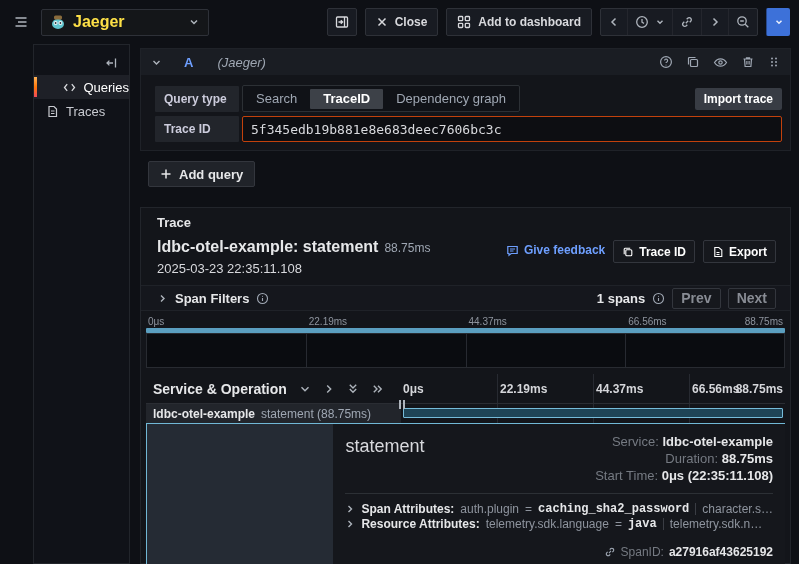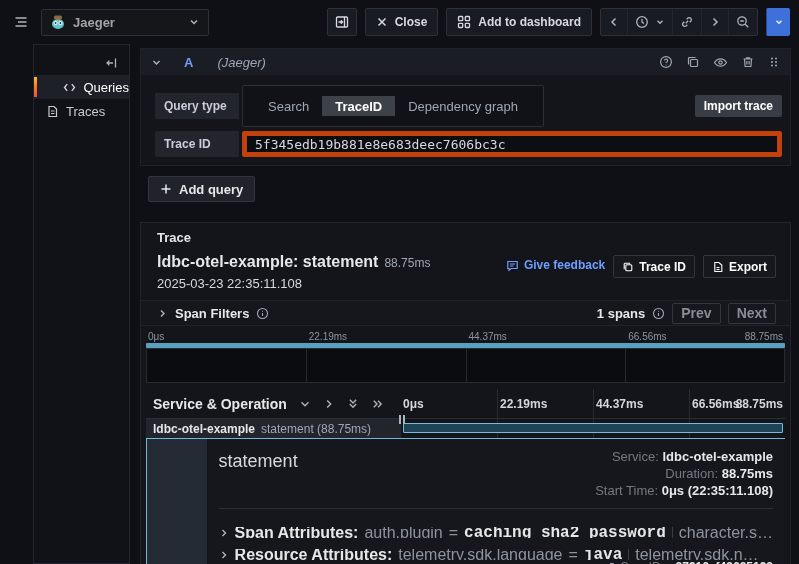--- a/index.html
+++ b/index.html
@@ -15,21 +15,21 @@
   .topbar { position:absolute; top:0; left:0; right:0; height:44px;
     display:flex; align-items:center; justify-content:space-between; padding:0 9px; background:#0e1015; }
   .tb-left, .tb-right { display:flex; align-items:center; gap:8px; }
   .icon-btn { width:24px; height:24px; display:flex; align-items:center; justify-content:center;
     background:transparent; border:none; color:#aeb4bc; border-radius:2px; cursor:pointer; }
   .tb-btn { height:28px; display:flex; align-items:center; gap:7px; padding:0 10px;
     background:#181b22; border:1px solid #2e3138; border-radius:2px; color:#d8d9dd;
     font-size:12px; font-weight:bold; font-family:inherit; cursor:pointer; }
   .ds-picker { width:168px; height:27px; display:flex; align-items:center; gap:7px; padding:0 8px;
     background:#141619; border:1px solid #2e3138; border-radius:2px; cursor:pointer; }
-  .ds-picker .lbl { flex:1; font-size:13px; font-weight:bold; color:#a3a3a3; }
+  .ds-picker .lbl { flex:1; font-size:16px; font-weight:bold; color:#fde047; }
   .btn-group { display:flex; align-items:stretch; height:28px; border:1px solid #2e3138;
     border-radius:2px; background:#181b22; overflow:hidden; }
   .btn-group .seg { display:flex; align-items:center; justify-content:center; padding:0 7px;
     color:#aeb4bc; border:none; background:transparent; cursor:pointer; border-left:1px solid #24262d; }
   .btn-group .seg:first-child { border-left:none; }
   .refresh-split { display:flex; height:28px; border-radius:2px; overflow:hidden; }
   .refresh-split .part { display:flex; align-items:center; justify-content:center;
     background:#3d71d9; border:none; color:#e8eefc; cursor:pointer; }
   .refresh-split .part.caret { width:24px; border-left:1px solid rgba(0,0,0,.35); }
 
@@ -52,28 +52,28 @@
   .qe-header { height:26px; display:flex; align-items:center; gap:8px; padding:0 10px;
     background:#1a1d23; }
   .qe-header .refid { color:#6e9fff; font-size:13px; font-weight:bold; margin-left:14px; }
   .qe-header .ds-hint { color:#9fa7b3; font-size:13px; font-style:italic; margin-left:16px; }
   .qe-header .spacer { flex:1; }
   .qe-header .hicons { display:flex; align-items:center; gap:13px; color:#9fa7b3; }
   .qe-body { padding:6px 8px 8px 14px; }
   .qe-row { display:flex; align-items:center; margin-top:4px; }
   .field-label { height:26px; display:flex; align-items:center; padding:0 9px; margin-right:3px;
     background:#22252b; color:#ccccdc; font-size:12px; font-weight:bold; border-radius:1px; min-width:84px; }
-  .radio-group { display:flex; align-items:center; height:42px; border:1px solid #2c3035;
-    border-radius:2px; background:#101217; padding:12px; }
+  .radio-group { display:flex; align-items:center; height:27px; border:1px solid #2c3035;
+    border-radius:2px; background:#101217; padding:0; }
   .radio-opt { height:20px; display:flex; align-items:center; padding:0 13px; font-size:13px;
     color:#9fa7b3; border-radius:1px; cursor:pointer; }
   .radio-opt.active { background:#3d4148; color:#ffffff; font-weight:bold; }
   .import-btn { margin-left:auto; height:22px; padding:0 9px; background:#383c44; border:none;
     border-radius:2px; color:#fff; font-size:12px; font-weight:bold; font-family:inherit; cursor:pointer; }
-  .traceid-input { flex:1; height:26px; background:#0d0e12; border:5px solid #c2410c; border-radius:2px;
+  .traceid-input { flex:1; height:26px; background:#0d0e12; border:1px solid #c2410c; border-radius:2px;
     color:#d8d9dd; font-family:"DejaVu Sans Mono", monospace; font-size:13px; padding:0 8px; }
 
   
   .actions { display:flex; gap:8px; margin:10px 0 0 8px; }
   .act-btn { height:26px; display:flex; align-items:center; gap:7px; padding:0 11px;
     background:#202329; border:1px solid #33363d; border-radius:2px; color:#e6e7e9;
     font-size:13px; font-weight:bold; font-family:inherit; cursor:pointer; }
 
   
   .trace-panel { margin-top:20px; height:357px; border:1px solid #22252b; background:#13151a;
@@ -131,21 +131,21 @@
   
   .detail-row { margin:0 5px; display:flex; height:143px; border-top:1px solid #71b8d6; }
   .dr-left { width:255px; background:#252b34; border-left:1px solid #71b8d6; }
   .dr-panel { flex:1; background:#15171c; padding:9px 12px 7px; display:flex; flex-direction:column; }
   .dp-top { display:flex; justify-content:space-between; }
   .dp-title { font-size:18px; font-weight:500; color:#d8d9dd; padding-top:3px; }
   .dp-overview { text-align:right; font-size:13px; line-height:17px; }
   .dp-overview .k { color:#757a82; }
   .dp-overview .v { color:#e6e7e9; font-weight:bold; }
   .dp-divider { border:none; border-top:1px solid #2c3035; margin:9px 0 7px; }
-  .attr-row { display:flex; align-items:center; gap:6px; font-size:16px; margin-top:11px;
+  .attr-row { display:flex; align-items:center; gap:6px; font-size:12px; margin-top:1px;
     white-space:nowrap; overflow:hidden; cursor:pointer; }
   .attr-row .chev { color:#aeb4bc; flex:0 0 auto; display:flex; }
   .attr-row .alabel { font-weight:bold; color:#e6e7e9; }
   .attr-row .akey, .attr-row .aeq, .attr-row .amore { color:#8e949e; }
   .attr-row .aval { font-weight:bold; color:#e6e7e9;font-family:Liberation Mono, monospace; }
   .attr-row .vbar { width:1px; height:12px; background:#3a3d44; flex:0 0 auto; }
   .spanid-row { margin-top:auto; display:flex; justify-content:flex-end; align-items:center;
     gap:5px; font-size:12px; }
   .spanid-row .k { color:#757a82; }
   .spanid-row .v { color:#e6e7e9; font-weight:bold; }

